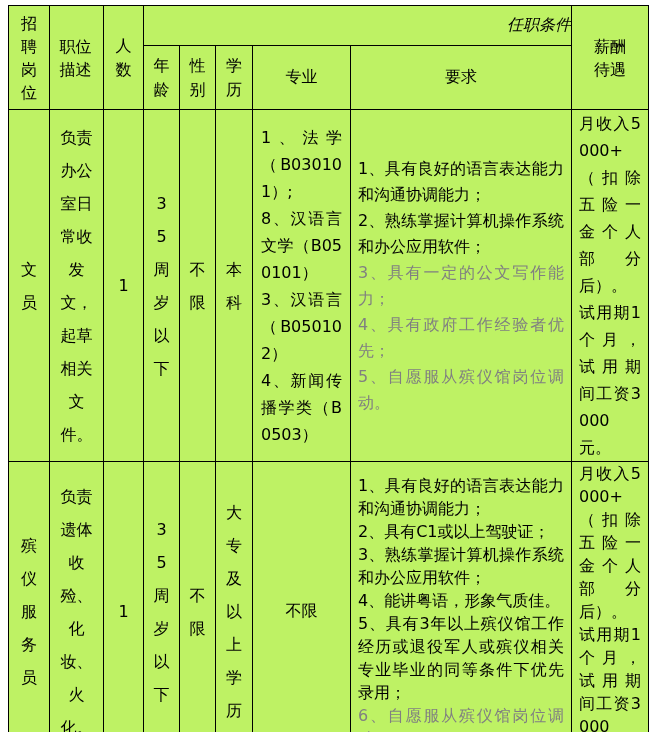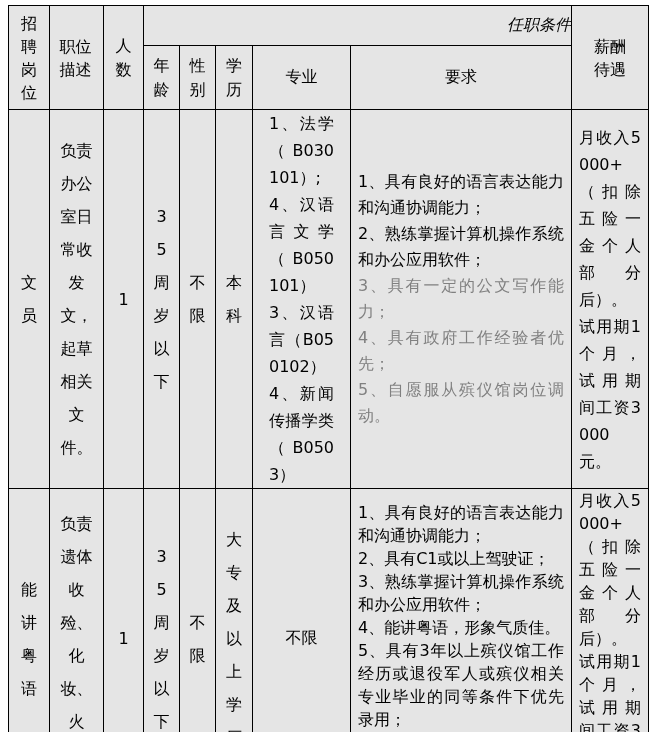--- a/index.html
+++ b/index.html
@@ -18,21 +18,21 @@
     border-collapse: collapse;
     table-layout: fixed;
     font-size: 16px;
   }
   td, th {
     border: 1px solid #000000;
     vertical-align: middle;
     font-weight: normal;
     font-size: 16px;
     padding: 0;
-    background: #e5e5e5;
+    background: #bef264;
   }
 
   
   tr.h1 { height: 40px; }
   tr.h2 { height: 64px; }
   tr.r1 { height: 329px; }
   tr.r2 { height: 289px; }
 
   th .stack4 { width: 18px; margin: 0 auto; line-height: 23px; text-align: center; word-break: break-all; }
   th .stack2w { width: 34px; margin: 0 auto; line-height: 23px; text-align: left; word-break: break-all; }
@@ -40,21 +40,21 @@
   th.h-cond { text-align: right; font-style: italic; }
   th.h-wide { text-align: center; }
   th .stack2sal { width: 34px; margin: 0 auto; line-height: 23px; text-align: center; word-break: break-all; }
 
   
   .vtext { width: 18px; margin: 16px auto; line-height: 33px; text-align: center; word-break: break-all; }
   .desc  { width: 34px; margin: 0 auto; line-height: 33px; text-align: center; }
   td.c-count { text-align: center; }
 
   
-  td.c-major { padding: 0 16px; }
+  td.c-major { padding: 0 8px; }
   td.c-major p { text-align: justify; word-break: break-all; line-height: 27px; }
   td.c-major .any { text-align: center; word-break: keep-all; }
 
   
   td.c-req { padding: 0 7px; }
   td.c-req p { text-align: justify; }
   tr.r1 td.c-req p { line-height: 26px; }
   tr.r2 td.c-req p { line-height: 23px; }
 
   
@@ -125,41 +125,41 @@
         <div class="vtext">35周岁以下</div>
       </td>
       <td>
         <div class="vtext">不限</div>
       </td>
       <td>
         <div class="vtext">本科</div>
       </td>
       <td class="c-major">
         <p>1、法学（B030101）;</p>
-        <p>4、汉语言文学（B050101）</p>
+        <p>8、汉语言文学（B050101）</p>
         <p>3、汉语言（B050102）</p>
         <p>4、新闻传播学类（B0503）</p>
       </td>
       <td class="c-req">
         <p>1、具有良好的语言表达能力和沟通协调能力；</p>
         <p>2、熟练掌握计算机操作系统和办公应用软件；</p>
         <p class="muted">3、具有一定的公文写作能力；</p>
         <p class="muted">4、具有政府工作经验者优先；</p>
         <p class="muted">5、自愿服从殡仪馆岗位调动。</p>
       </td>
       <td class="c-salary">
         <p>月收入5000+</p>
         <p>（扣除五险一金个人部分后）。</p>
         <p>试用期1个月，试用期间工资3000元。</p>
       </td>
     </tr>
 
     <tr class="r2">
       <td>
-        <div class="vtext">能讲粤语</div>
+        <div class="vtext">殡仪服务员</div>
       </td>
       <td>
         <div class="desc">负责遗体收殓、化妆、火化。</div>
       </td>
       <td class="c-count">1</td>
       <td>
         <div class="vtext">35周岁以下</div>
       </td>
       <td>
         <div class="vtext">不限</div>

